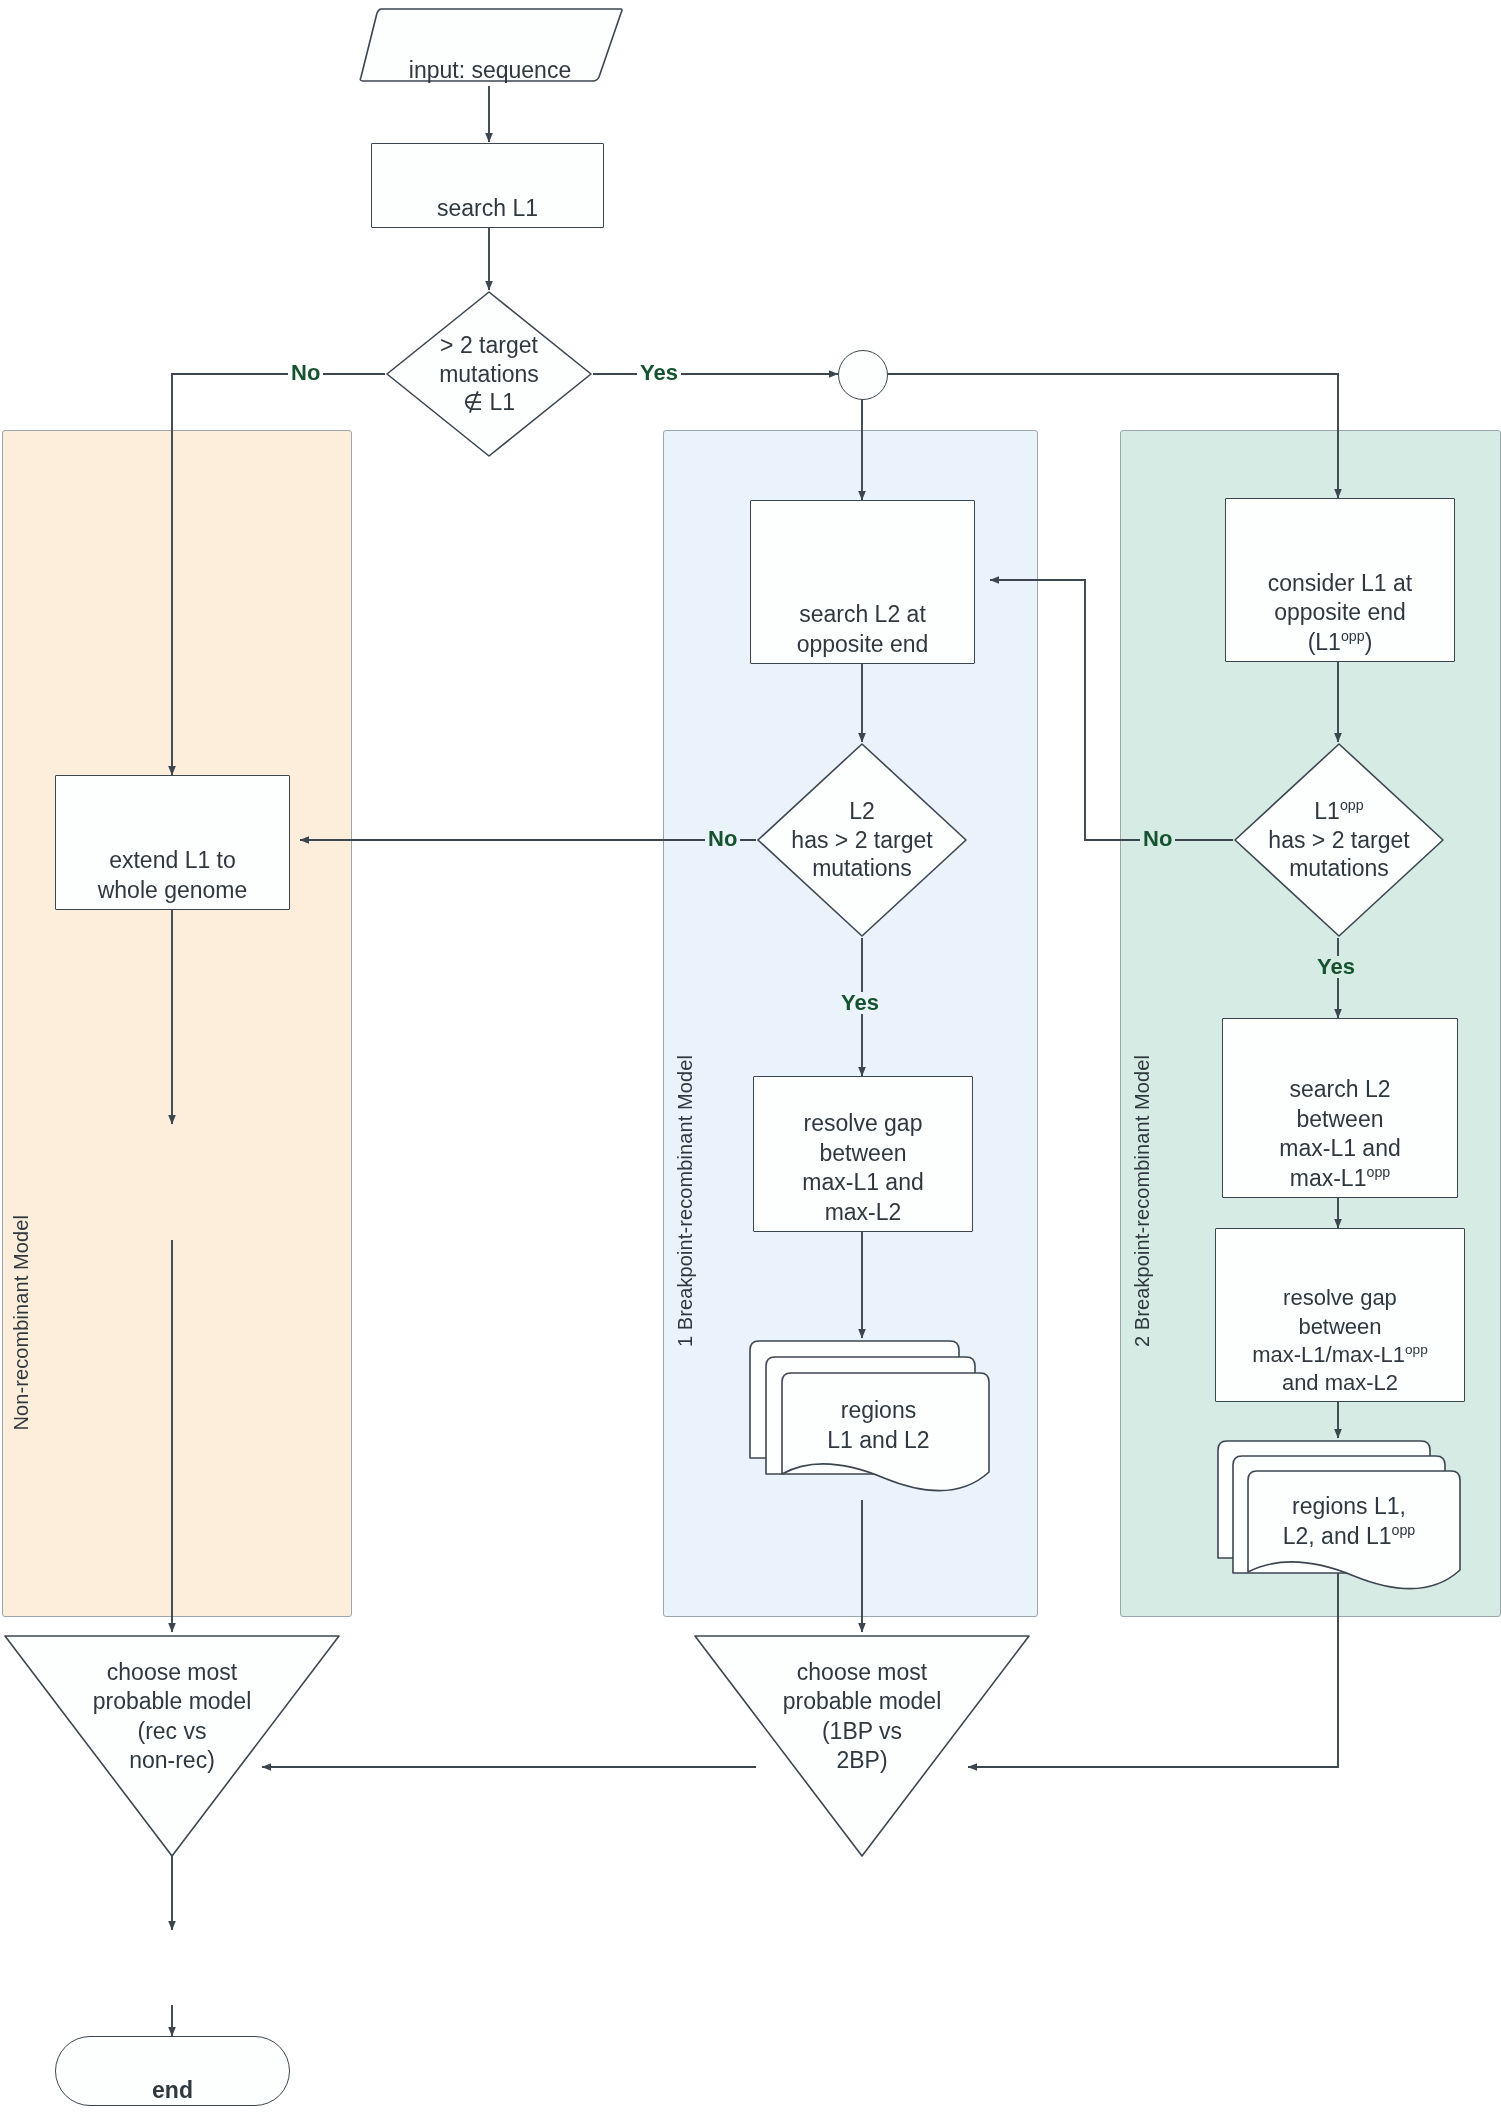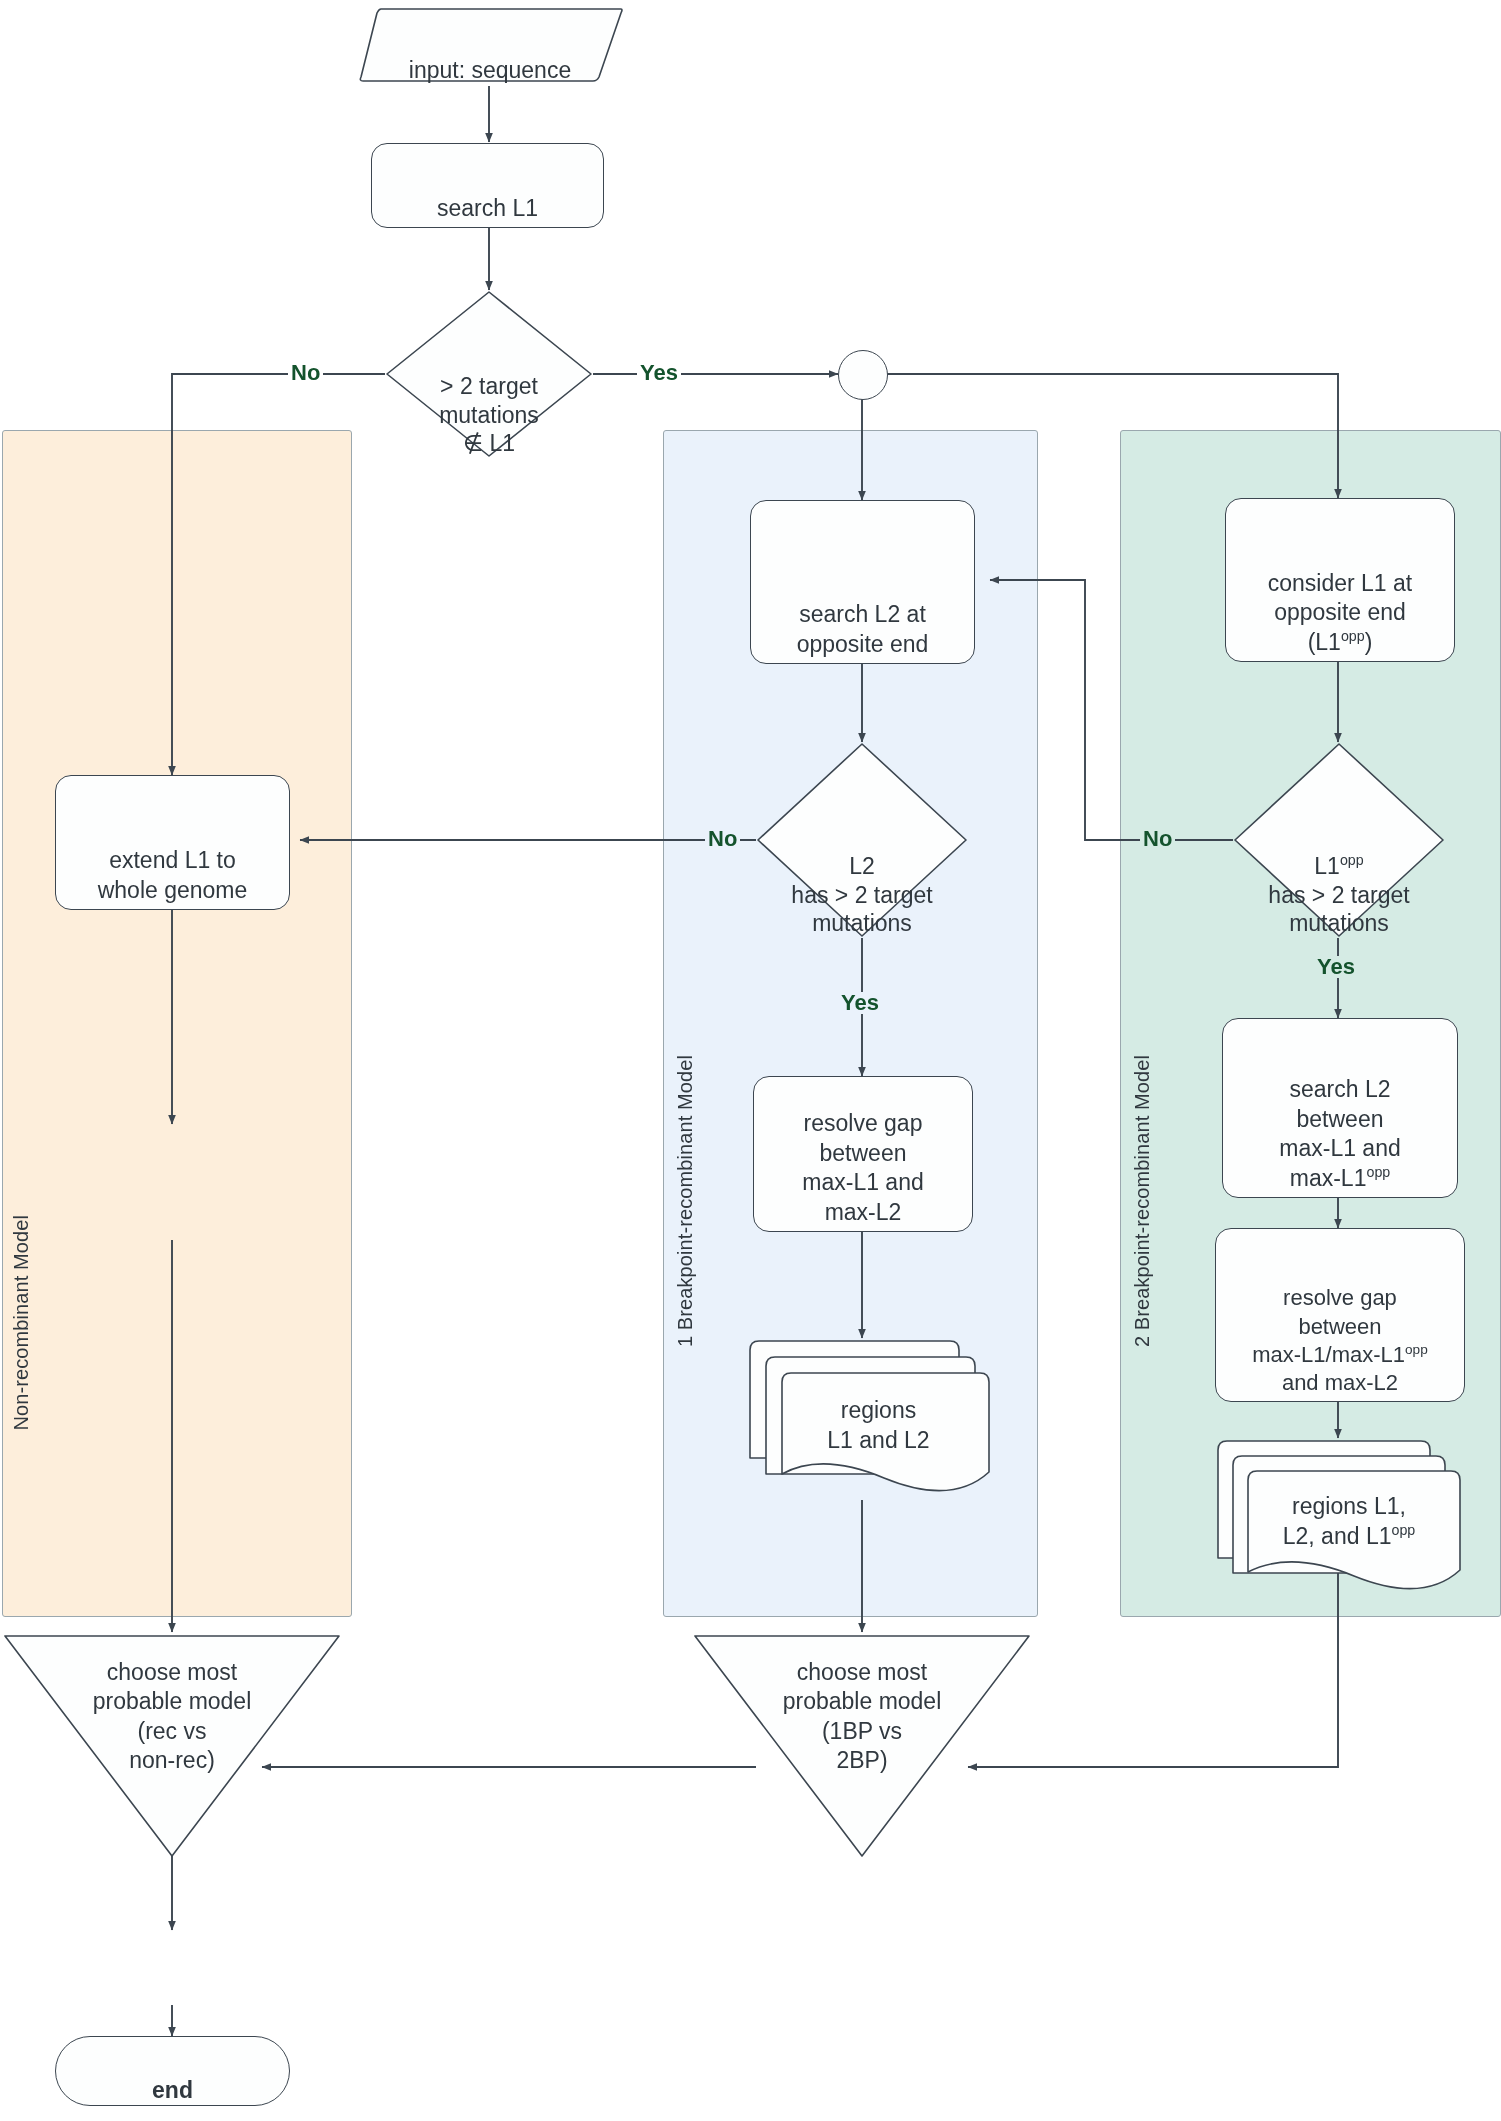--- a/index.html
+++ b/index.html
@@ -7,27 +7,27 @@
   #canvas{position:relative;width:1501px;height:2121px;background:#fff;overflow:hidden;}
   svg#wires{position:absolute;left:0;top:0;width:1501px;height:2121px;pointer-events:none;}
 
   .lane{position:absolute;border:1px solid #9aa7ae;border-radius:3px;}
   .lane-label{position:absolute;font-size:20px;color:#30383f;
      writing-mode:vertical-rl;transform:rotate(180deg);white-space:nowrap;letter-spacing:.1px;}
 
   .node{position:absolute;box-sizing:border-box;display:flex;align-items:flex-end;
      justify-content:center;text-align:center;background:#fdfefe;border:1.6px solid #3c4650;
      color:#30383f;line-height:1.28;}
-  .proc{border-radius:16px;font-size:23px;padding:4px 8px;}
+  .proc{border-radius:1px;font-size:23px;padding:4px 8px;}
   .term{border-radius:999px;font-size:23px;font-weight:bold;}
   .paral{border:none;background:transparent;font-size:23px;}
   .paral .ptxt{position:relative;z-index:2;}
 
   .diamond{position:absolute;}
-  .diamond .dtxt{position:absolute;inset:0;display:flex;align-items:flex-end;
+  .diamond .dtxt{position:absolute;inset:0;display:flex;align-items:center;
      justify-content:center;text-align:center;font-size:23px;line-height:1.25;z-index:2;
      padding:0 6px;box-sizing:border-box;}
 
   .doc{position:absolute;}
   .doc .dctxt{position:absolute;left:0;right:0;display:flex;align-items:center;
      justify-content:center;text-align:center;font-size:23px;line-height:1.3;z-index:3;}
 
   .tri{position:absolute;}
   .tri .ttxt{position:absolute;left:0;right:0;top:26px;text-align:center;font-size:23px;
      line-height:1.28;z-index:2;}

